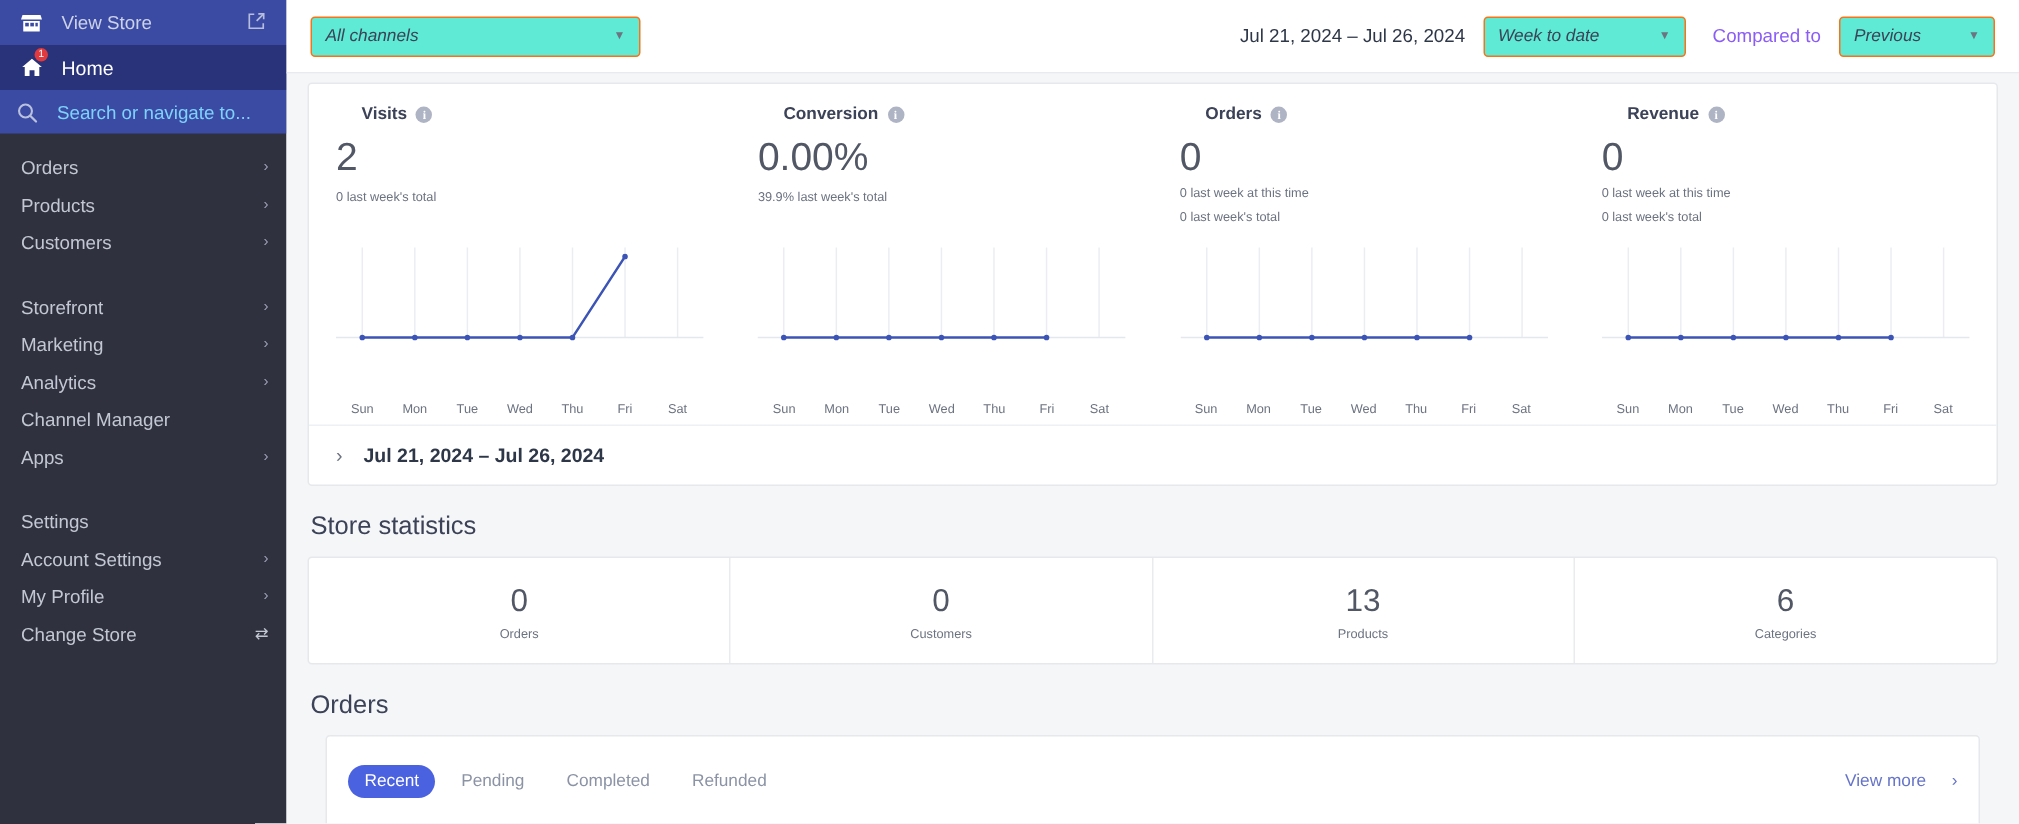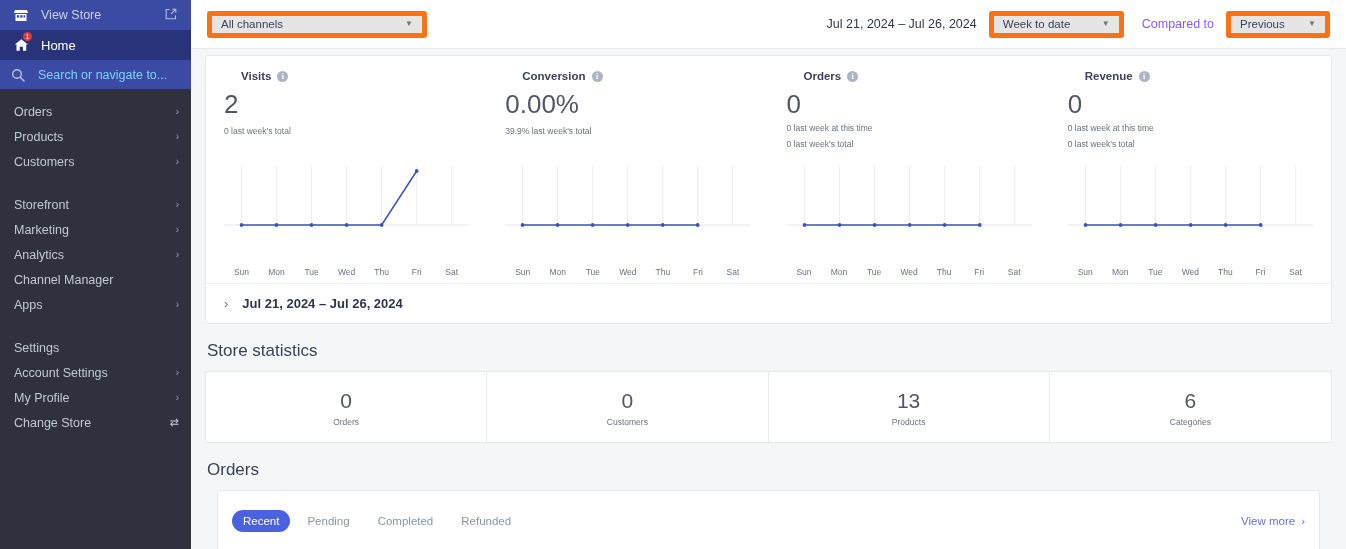--- a/index.html
+++ b/index.html
@@ -78,25 +78,26 @@
     overflow: hidden;
     position: relative;
   }
   .toolbar {
     height: 49px; background: #fff;
     border-bottom: 1px solid #e8eaee;
     display: flex; align-items: center;
     padding: 0 16px;
   }
   .select {
-    border: 5px solid #f97316; border-radius: 3px;
-    background: #e5e5e5; height: 27px;
+    border: 1px solid #f97316; border-radius: 3px;
+    background: #5eead4; height: 27px;
     display: flex; align-items: center;
     padding: 0 9px; font-size: 11.5px; color: #3c4257;
     position: relative;
+    font-style: italic;
   }
   .select .caret {
     margin-left: auto; padding-left: 14px;
     color: #6c7381; font-size: 8px; line-height: 1;
   }
   .sel-channels { width: 220px; }
   .sel-range { width: 135px; margin-left: 12px; }
   .sel-prev { width: 104px; margin-left: 12px; }
   .tb-right { margin-left: auto; display: flex; align-items: center; }
   .date-text { font-size: 12.5px; color: #2e3748; white-space: nowrap; }
@@ -187,21 +188,21 @@
   }
   .tabs { display: flex; align-items: center; gap: 6px; }
   .tab {
     font-size: 11.5px; color: #8b93a5;
     padding: 5px 11px; border-radius: 12px;
     white-space: nowrap;
   }
   .tab.active { background: #4b62e0; color: #fff; }
   .viewmore {
     margin-left: auto; font-size: 11.5px; color: #6674c8;
-    display: flex; align-items: center; gap: 6px;
+    display: flex; align-items: center; gap: 17px;
   }
 </style>
 </head>
 <body>
 
 <div class="app">
 
   <div class="sidebar">
 
     <div class="sb-top">

